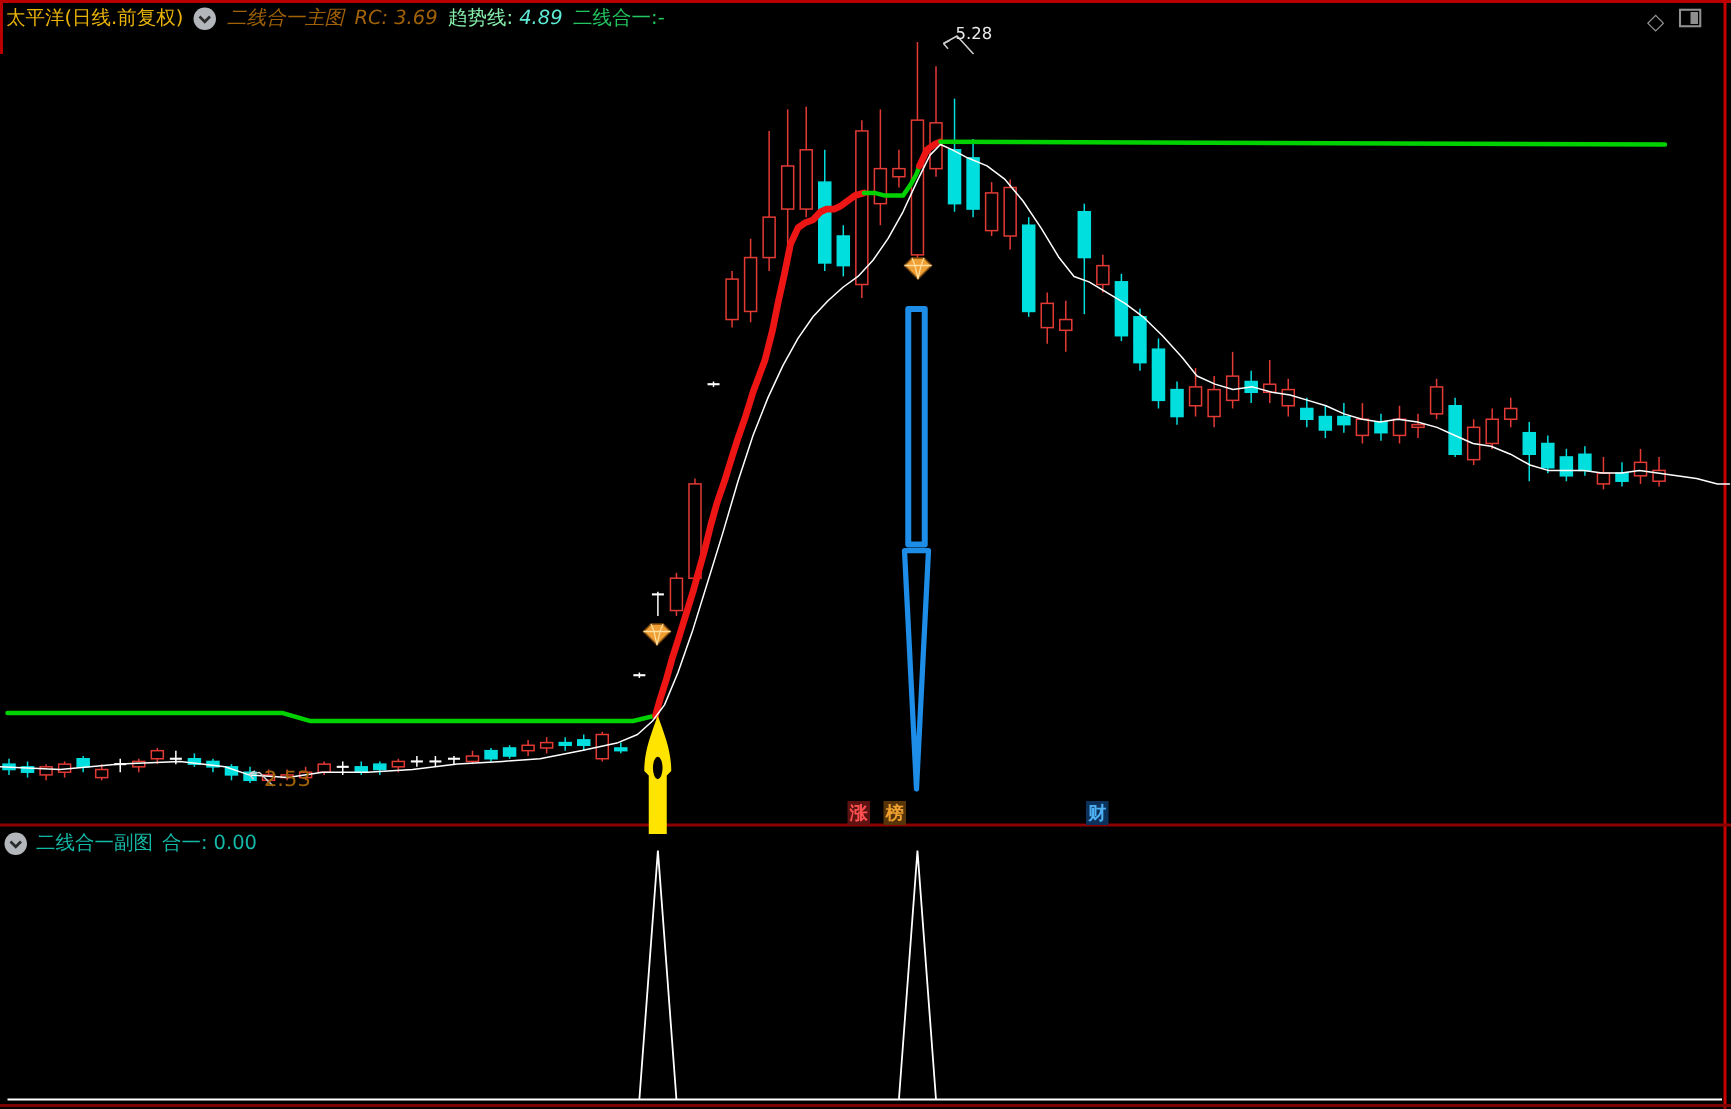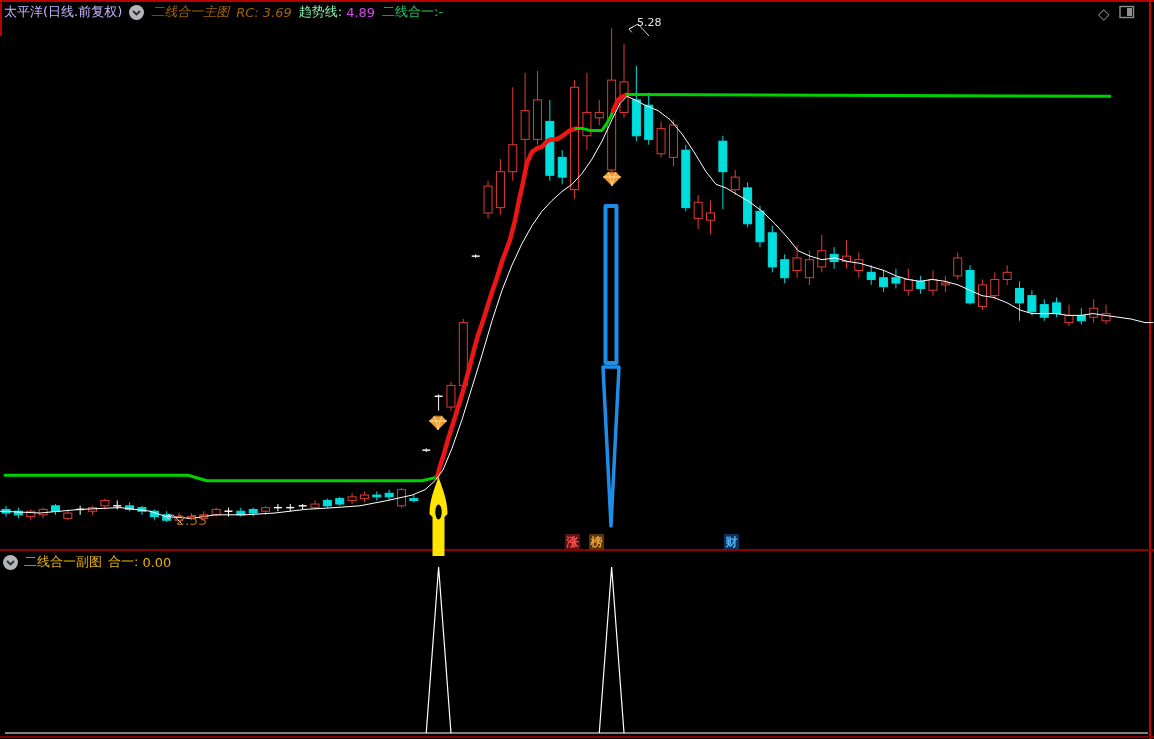--- a/index.html
+++ b/index.html
@@ -8,21 +8,21 @@
   #chart{position:absolute;left:0;top:0;z-index:1;}
   .border{position:absolute;z-index:0;}
   #border-top{left:0;top:0;right:0;height:2px;background:#b80000;}
   #border-left{left:0;top:0;width:2px;height:36px;background:#b80000;}
   #border-right{top:0;bottom:0;left:1149px;width:2px;background:#c80000;}
   #divider{left:0;top:549px;right:0;height:2px;background:#8d0000;}
   #border-bottom{left:0;top:736px;right:0;height:2px;background:#7c0101;}
   .topbar{position:absolute;left:4px;top:3px;z-index:5;display:flex;align-items:center;
           gap:7px;font-size:13px;white-space:nowrap;}
   .subbar{position:absolute;left:3px;top:553px;z-index:5;display:flex;align-items:center;
-          gap:6px;font-size:13px;color:#eab308;white-space:nowrap;}
+          gap:6px;font-size:13px;color:#14b8a6;white-space:nowrap;}
   .circle-icon{width:15px;height:15px;border-radius:50%;background:#b3b7bb;display:inline-flex;
                align-items:center;justify-content:center;}
   .white{color:#a16207;font-style:italic;}
   .win-icons{position:absolute;top:4px;left:1098px;z-index:5;display:flex;align-items:center;gap:9px;}
   .diamond-glyph{color:#8f8f8f;font-size:15px;line-height:14px;}
   .label{position:absolute;z-index:4;white-space:nowrap;}
   #high-label{font-size:11px;}
   #low-label{font-size:14px;}
   .badge{position:absolute;z-index:3;width:15px;height:16px;line-height:16px;text-align:center;
          font-size:12px;font-weight:bold;}
@@ -240,31 +240,31 @@
     <polyline points="608,172 610,177 612,186 614,177 616,172" fill="none" stroke="#ffdf9e" stroke-width="0.8"></polyline>
     <polyline points="649,36 638,24 629,29" fill="none" stroke="#cfcfcf" stroke-width="1"></polyline>
     <line x1="629" y1="29" x2="633" y2="27" stroke="#cfcfcf" stroke-width="1"></line>
     <line x1="629" y1="29" x2="632" y2="32.5" stroke="#cfcfcf" stroke-width="1"></line>
     <polyline points="182,524 173,515 166,516" fill="none" stroke="#cfcfcf" stroke-width="1"></polyline>
     <line x1="166" y1="516" x2="170" y2="514" stroke="#cfcfcf" stroke-width="1"></line>
     <line x1="166" y1="516" x2="169" y2="519.5" stroke="#cfcfcf" stroke-width="1"></line>
   </svg>
 
 <div class="topbar">
-  <span style="color: #c4b5fd;">太平洋(日线.前复权)</span>
+  <span style="color: #eab308;">太平洋(日线.前复权)</span>
   <span class="circle-icon">
     <svg width="15" height="15">
         <polyline points="4,6 7.5,9.5 11,6" fill="none" stroke="#2b2b2b" stroke-width="1.8"></polyline>
       </svg>
   </span>
   <span class="white">二线合一主图</span>
   <span class="white">RC:</span>
   <span class="white" style="margin-left:-3px">3.69</span>
   <span style="color: #86efac;">趋势线:</span>
-  <span style="margin-left: -3px; color: #d946ef;">4.89</span>
+  <span style="margin-left: -3px; color: #5eead4; font-style: italic;">4.89</span>
   <span style="color: #22c55e;">二线合一:-</span>
 </div>
 
 <div class="win-icons">
   <span class="diamond-glyph">◇</span>
   <span>
     <svg width="16" height="14">
         <rect x="1" y="1.5" width="13.5" height="11" fill="none" stroke="#8f8f8f" stroke-width="1.4"></rect>
         <rect x="8" y="3" width="5" height="8" fill="#8f8f8f"></rect>
       </svg>

